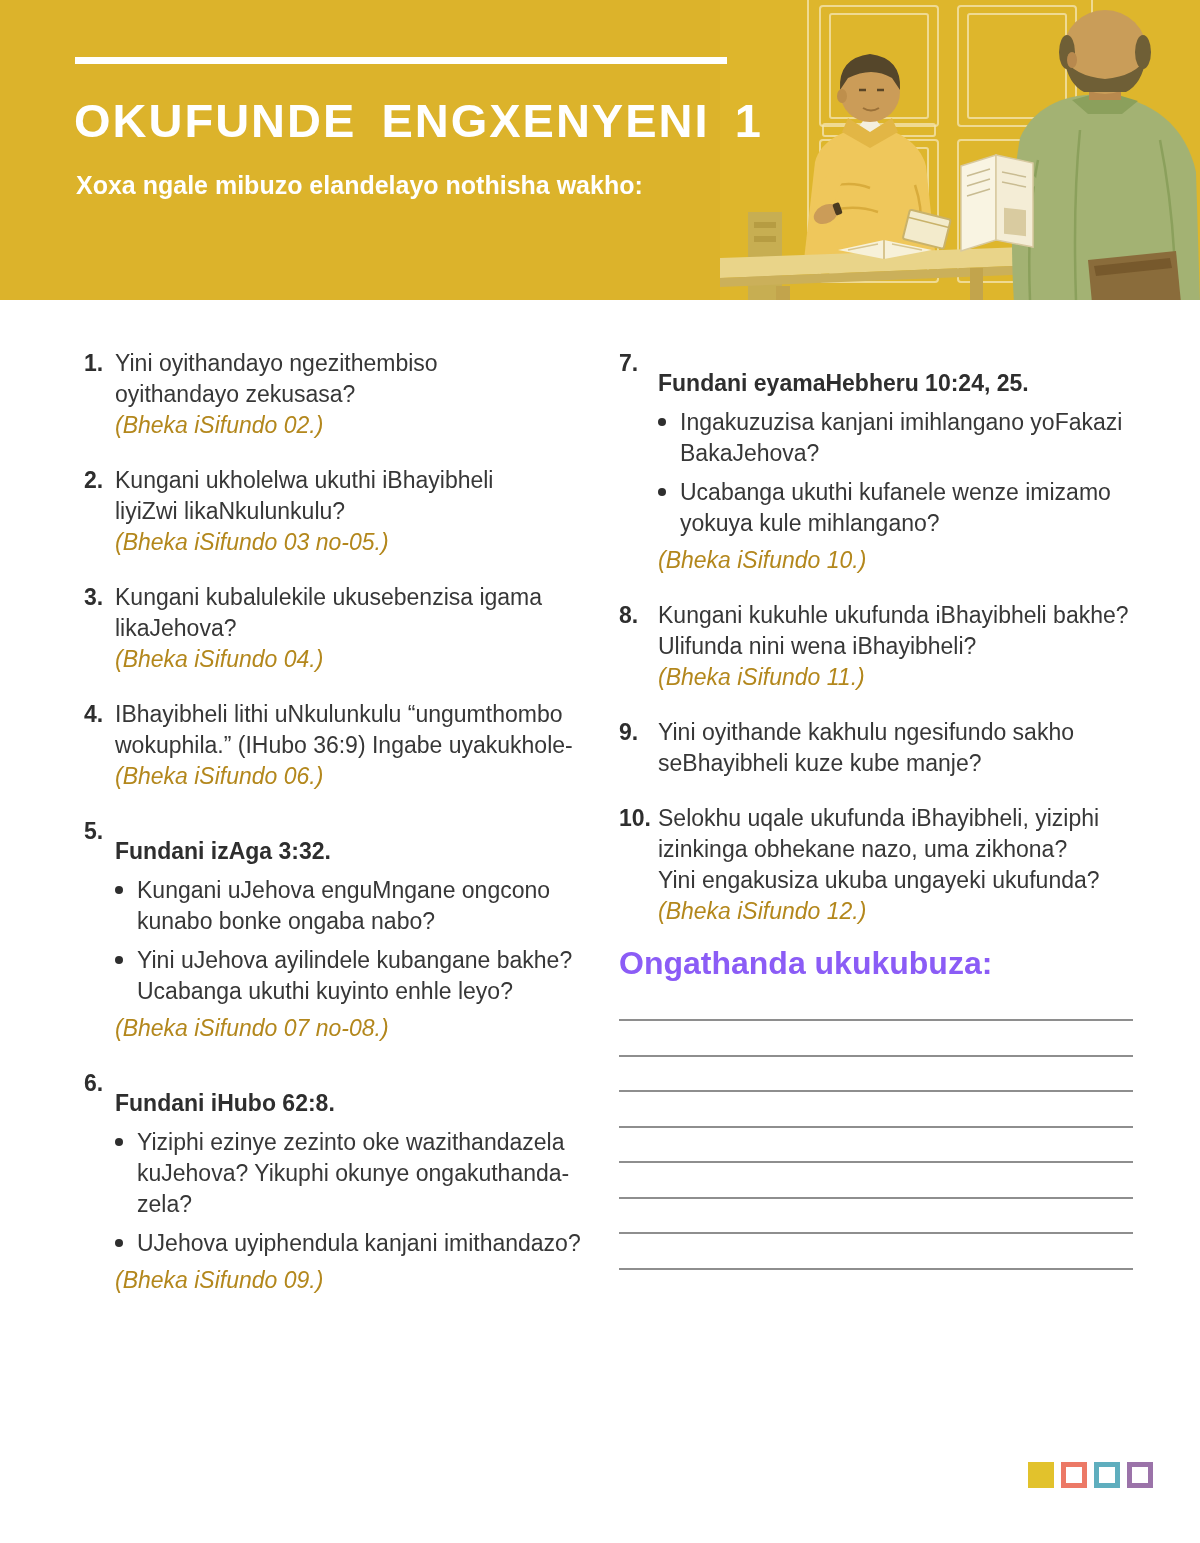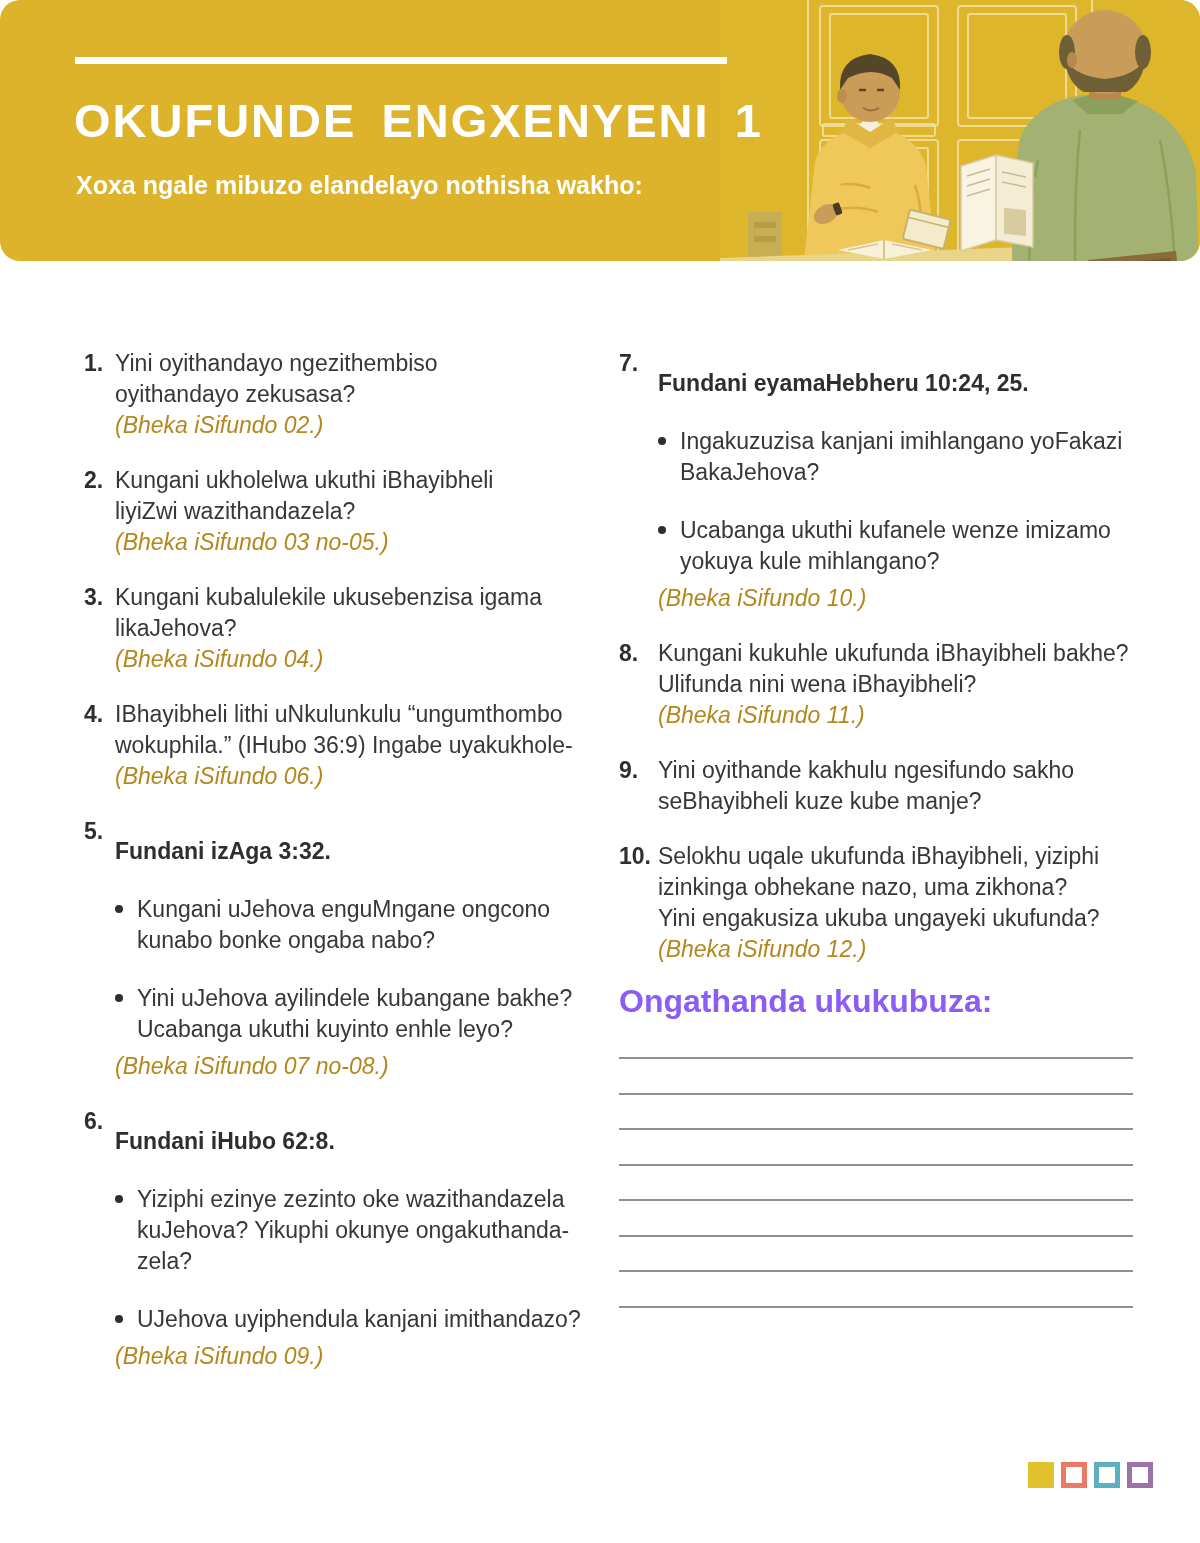--- a/index.html
+++ b/index.html
@@ -1,40 +1,40 @@
 <!DOCTYPE html>
 <html><head>
 <meta charset="utf-8">
 <style>
   html,body{margin:0;padding:0;background:#fff;}
   .page{position:relative;width:1200px;height:1543px;background:#fff;overflow:hidden;
         font-family:"Liberation Sans",sans-serif;color:#373737;}
 
   
-  .header{position:absolute;left:0;top:0;width:1200px;height:261px;background:#DCB32B;overflow:hidden;border-radius:20px;}
+  .header{position:absolute;left:0;top:0;width:1200px;height:300px;background:#DCB32B;overflow:hidden;}
   .header-rule{position:absolute;left:75px;top:57px;width:652px;height:7px;background:#fff;}
   .header-title{position:absolute;left:74px;top:96px;margin:0;font-size:47px;line-height:50px;
                 font-weight:bold;color:#fff;letter-spacing:2px;word-spacing:10px;white-space:nowrap;}
   .header-subtitle{position:absolute;left:76px;top:170px;margin:0;font-size:25px;line-height:30px;
                    font-weight:bold;color:#fff;white-space:nowrap;}
   .illu{position:absolute;right:0;top:0;width:480px;height:303px;display:block;}
 
   
   .col{position:absolute;top:348px;font-size:23px;line-height:31px;}
   .col-left{left:84px;width:505px;}
   .col-right{left:619px;width:521px;}
   .item{display:flex;margin-bottom:24px;}
   .num{flex:0 0 31px;font-weight:bold;color:#2e2e2e;}
   .col-right .num{flex:0 0 39px;}
   .body{flex:1 1 auto;min-width:0;}
   .line{display:block;white-space:nowrap;}
   .lead{font-weight:bold;color:#2e2e2e;margin-top:20px;}
   .ref{font-style:italic;color:#B3871C;}
   .ref-after{margin-top:6px;}
-  .bullet{display:flex;margin-top:27px;}
+  .bullet{display:flex;margin-top:8px;}
   .dot{flex:0 0 8px;width:8px;height:8px;border-radius:50%;background:#2e2e2e;margin:11px 14px 0 0;}
   .btext{flex:1 1 auto;min-width:0;}
 
   
   .write-heading{margin-top:21px;font-weight:bold;color:#8b5cf6;font-size:32px;line-height:31px;}
   .wlines{width:514px;}
   .wline{height:33.5px;border-bottom:2px solid #8E8E8E;}
   .wline.first{height:40px;}
 
   
@@ -134,21 +134,21 @@
         <span class="line">Yini oyithandayo ngezithembiso</span>
         <span class="line">oyithandayo zekusasa?</span>
         <span class="line ref">(Bheka iSifundo 02.)</span>
       </div>
     </div>
 
     <div class="item">
       <span class="num">2.</span>
       <div class="body">
         <span class="line">Kungani ukholelwa ukuthi iBhayibheli</span>
-        <span class="line">liyiZwi wazithandazela?</span>
+        <span class="line">liyiZwi likaNkulunkulu?</span>
         <span class="line ref">(Bheka iSifundo 03 no-05.)</span>
       </div>
     </div>
 
     <div class="item">
       <span class="num">3.</span>
       <div class="body">
         <span class="line">Kungani kubalulekile ukusebenzisa igama</span>
         <span class="line">likaJehova?</span>
         <span class="line ref">(Bheka iSifundo 04.)</span>

